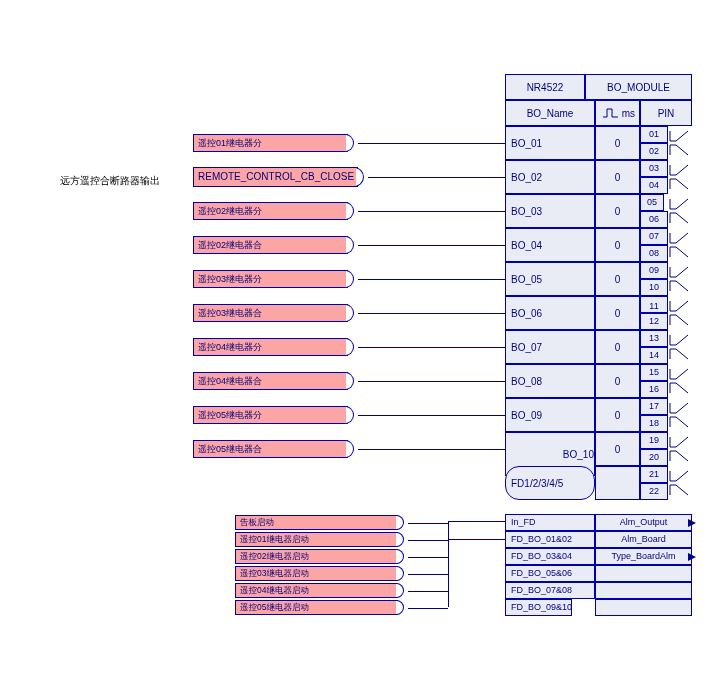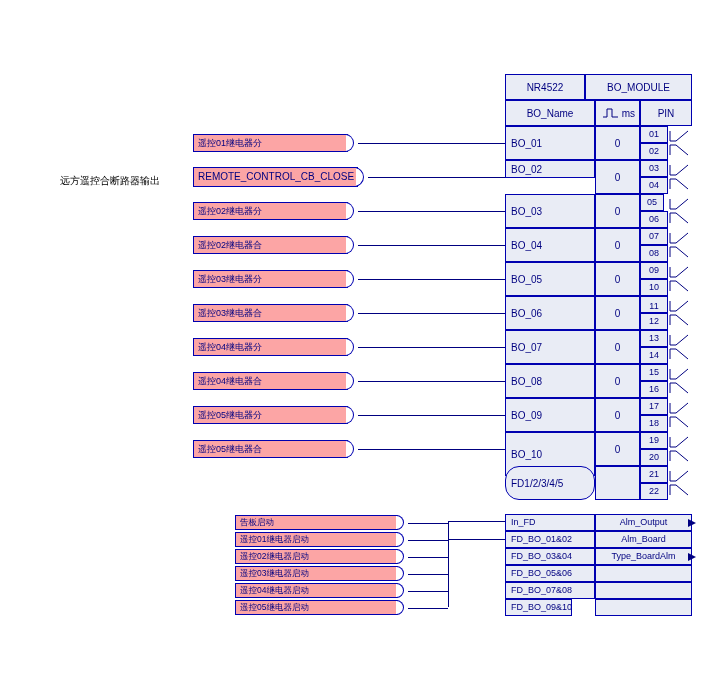--- a/index.html
+++ b/index.html
@@ -130,21 +130,21 @@
       </div>
       <div class="tbl-cell center pin" style="left:640px; top:143px; width:28px; height:17px;">
         <span>02</span>
       </div>
       <svg class="coil" style="left:668px; top:129px;" width="26" height="28" viewBox="0 0 26 28">
         <polyline points="2,2 2,12 8,12" fill="none" stroke="#000080" stroke-width="1"></polyline>
         <polyline points="2,26 2,16 8,16" fill="none" stroke="#000080" stroke-width="1"></polyline>
         <line x1="8" y1="12" x2="20" y2="2" stroke="#000080" stroke-width="1"></line>
         <line x1="8" y1="16" x2="20" y2="26" stroke="#000080" stroke-width="1"></line>
       </svg>
-      <div class="tbl-cell" style="left:505px; top:160px; width:90px; height:18px;">
+      <div class="tbl-cell" style="left:505px; top:160px; width:90px; height:34px;">
         <span>BO_02</span>
       </div>
       <div class="tbl-cell center" style="left:595px; top:160px; width:45px; height:34px;">
         <span>0</span>
       </div>
       <div class="tbl-cell center pin" style="left:640px; top:160px; width:28px; height:17px;">
         <span>03</span>
       </div>
       <div class="tbl-cell center pin" style="left:640px; top:177px; width:28px; height:17px;">
         <span>04</span>
@@ -274,21 +274,21 @@
       </div>
       <div class="tbl-cell center pin" style="left:640px; top:415px; width:28px; height:17px;">
         <span>18</span>
       </div>
       <svg class="coil" style="left:668px; top:401px;" width="26" height="28" viewBox="0 0 26 28">
         <polyline points="2,2 2,12 8,12" fill="none" stroke="#000080" stroke-width="1"></polyline>
         <polyline points="2,26 2,16 8,16" fill="none" stroke="#000080" stroke-width="1"></polyline>
         <line x1="8" y1="12" x2="20" y2="2" stroke="#000080" stroke-width="1"></line>
         <line x1="8" y1="16" x2="20" y2="26" stroke="#000080" stroke-width="1"></line>
       </svg>
-      <div class="tbl-cell" style="left:505px; top:432px; width:90px; height:44px;">
+      <div class="tbl-cell" style="left:505px; top:432px; width:90px; height:44px;justify-content:flex-end;">
         <span>BO_10</span>
       </div>
       <div class="tbl-cell center" style="left:595px; top:432px; width:45px; height:34px;">
         <span>0</span>
       </div>
       <div class="tbl-cell center pin" style="left:640px; top:432px; width:28px; height:17px;">
         <span>19</span>
       </div>
       <div class="tbl-cell center pin" style="left:640px; top:449px; width:28px; height:17px;">
         <span>20</span>

